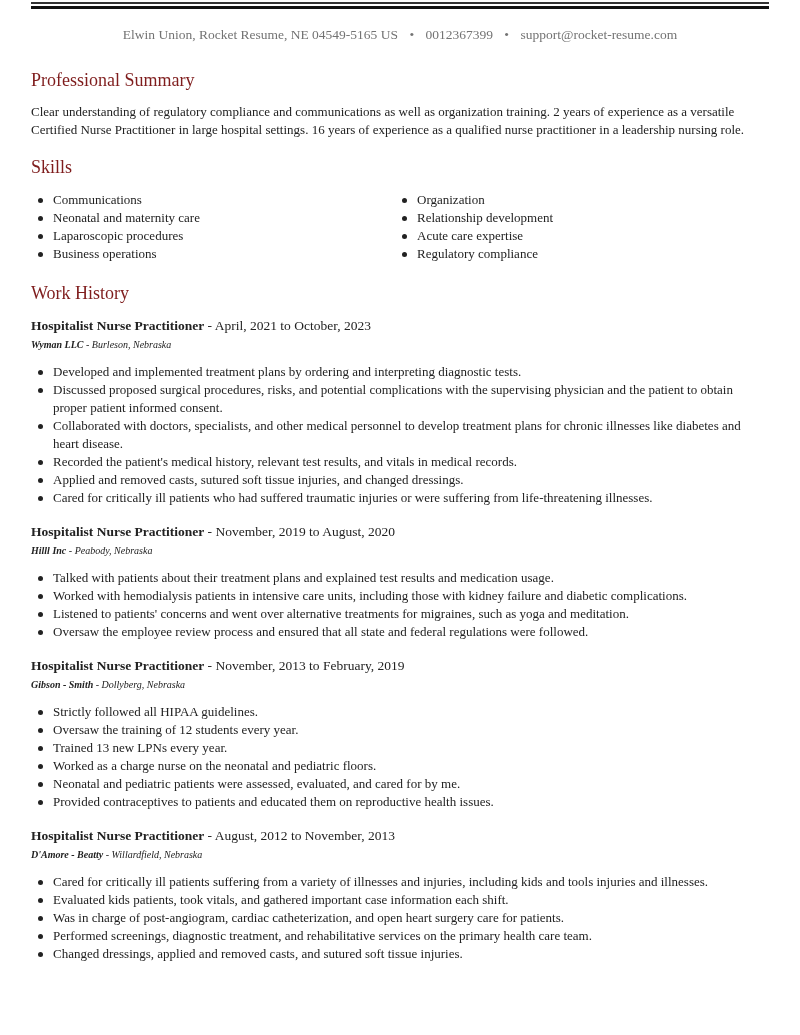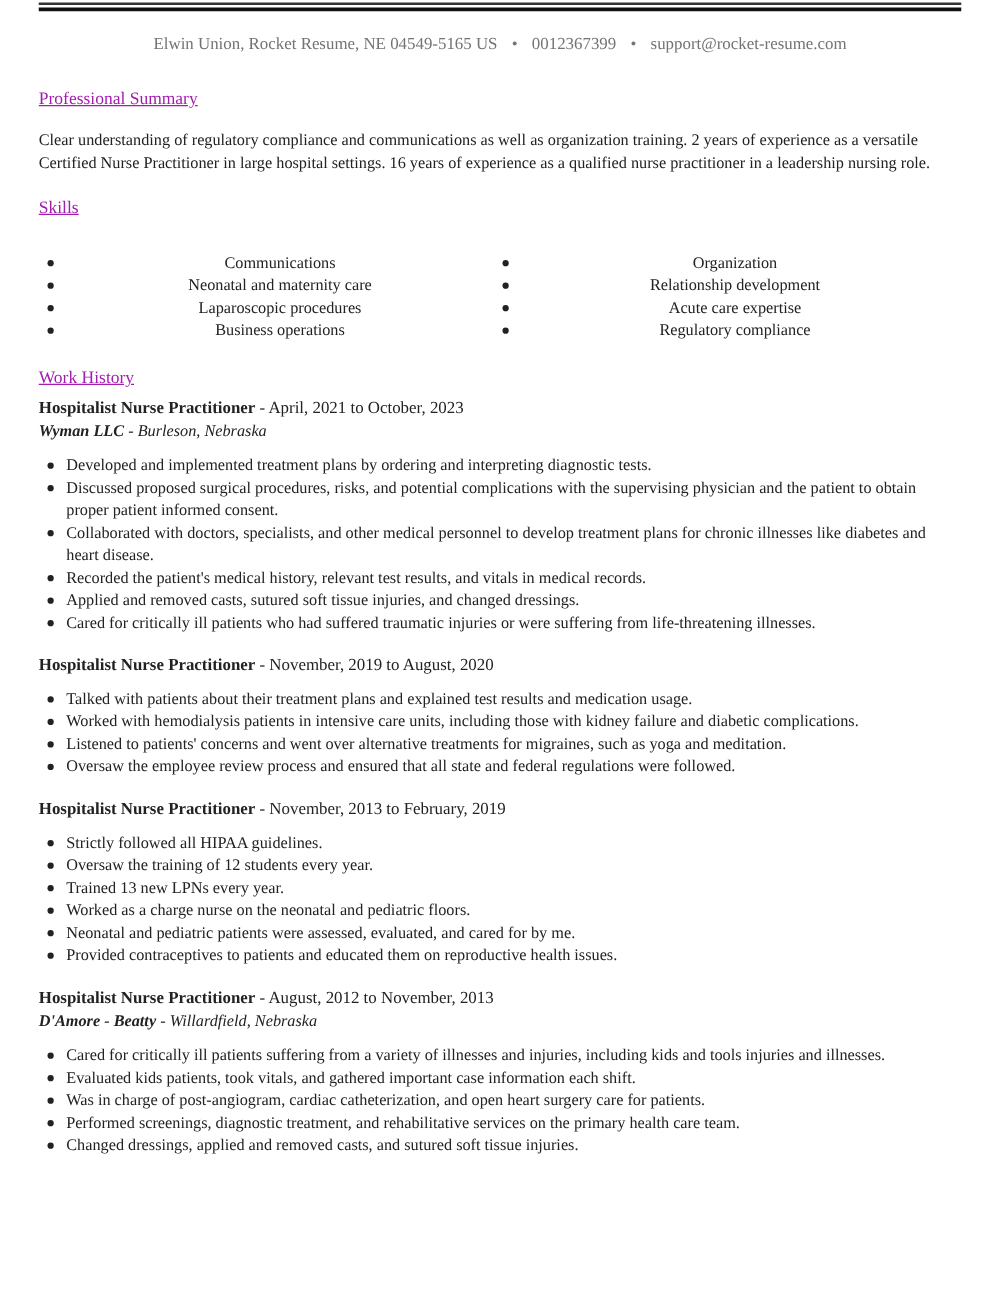--- a/index.html
+++ b/index.html
@@ -39,37 +39,35 @@
       text-align: center;
       font-size: 13.5px;
       margin-top: 17px;
       line-height: 18px;
       color: #737373;
     }
     .contact .sep {
       margin: 0 8px;
     }
     .section-heading {
-      font-size: 14px;
+      font-size: 18px;
       font-weight: normal;
-      color: #a21caf;
+      color: #7f1d1d;
       line-height: 28px;
-      text-decoration: underline;
     }
     .sh-summary { margin-top: 22px; }
     .summary-text {
       font-size: 13px;
       line-height: 18px;
       margin-top: 9px;
     }
     .sh-skills { margin-top: 14px; }
     .skills {
       display: flex;
-      margin-top: 20px;
-      text-align: center;
+      margin-top: 10px;
     }
     .skills ul {
       width: 364px;
       list-style: none;
     }
     .skills li, .job-bullets li {
       font-size: 13px;
       line-height: 18px;
       position: relative;
       padding-left: 22px;
@@ -78,29 +76,29 @@
       content: "";
       position: absolute;
       left: 7px;
       top: 7px;
       width: 5px;
       height: 5px;
       border-radius: 50%;
       background: #222222;
     }
     .sh-work { margin-top: 16px; }
-    .job { }
+    .job { margin-top: 10px; }
     .job + .job { margin-top: 16px; }
     .job-title-line {
       font-size: 13.5px;
       line-height: 18px;
     }
     .job-title { font-weight: bold; }
     .company-line {
-      font-size: 13px;
+      font-size: 10px;
       line-height: 18px;
       margin-top: 1px;
       font-style: italic;
     }
     .company { font-weight: bold; }
     .job-bullets {
       list-style: none;
       margin-top: 9px;
     }
   </style>
@@ -156,31 +154,37 @@
       <li>Recorded the patient's medical history, relevant test results, and vitals in medical records.</li>
       <li>Applied and removed casts, sutured soft tissue injuries, and changed dressings.</li>
       <li>Cared for critically ill patients who had suffered traumatic injuries or were suffering from life-threatening illnesses.</li>
     </ul>
   </div>
 
   <div class="job">
     <div class="job-title-line">
       <span class="job-title">Hospitalist Nurse Practitioner</span><span> - </span><span>November, 2019 to August, 2020</span>
     </div>
+    <div class="company-line">
+      <span class="company">Hilll Inc</span><span> - </span><span>Peabody, Nebraska</span>
+    </div>
     <ul class="job-bullets">
       <li>Talked with patients about their treatment plans and explained test results and medication usage.</li>
       <li>Worked with hemodialysis patients in intensive care units, including those with kidney failure and diabetic complications.</li>
       <li>Listened to patients' concerns and went over alternative treatments for migraines, such as yoga and meditation.</li>
       <li>Oversaw the employee review process and ensured that all state and federal regulations were followed.</li>
     </ul>
   </div>
 
   <div class="job">
     <div class="job-title-line">
       <span class="job-title">Hospitalist Nurse Practitioner</span><span> - </span><span>November, 2013 to February, 2019</span>
+    </div>
+    <div class="company-line">
+      <span class="company">Gibson - Smith</span><span> - </span><span>Dollyberg, Nebraska</span>
     </div>
     <ul class="job-bullets">
       <li>Strictly followed all HIPAA guidelines.</li>
       <li>Oversaw the training of 12 students every year.</li>
       <li>Trained 13 new LPNs every year.</li>
       <li>Worked as a charge nurse on the neonatal and pediatric floors.</li>
       <li>Neonatal and pediatric patients were assessed, evaluated, and cared for by me.</li>
       <li>Provided contraceptives to patients and educated them on reproductive health issues.</li>
     </ul>
   </div>

